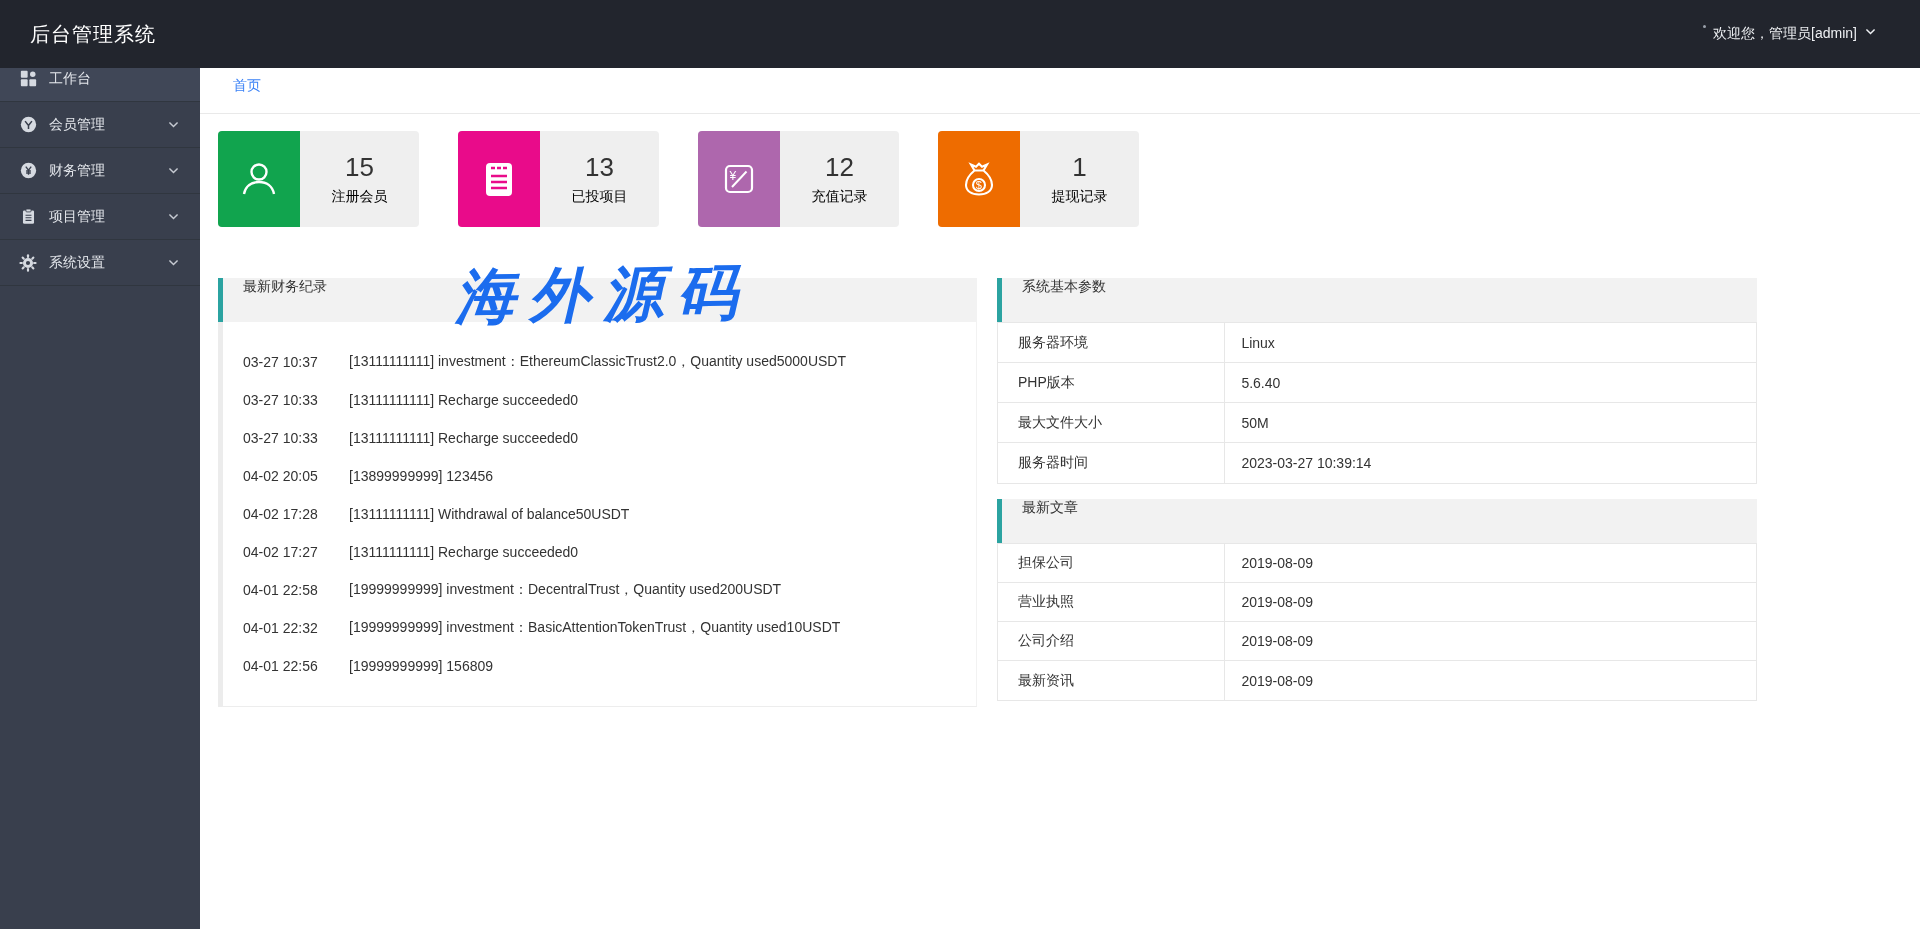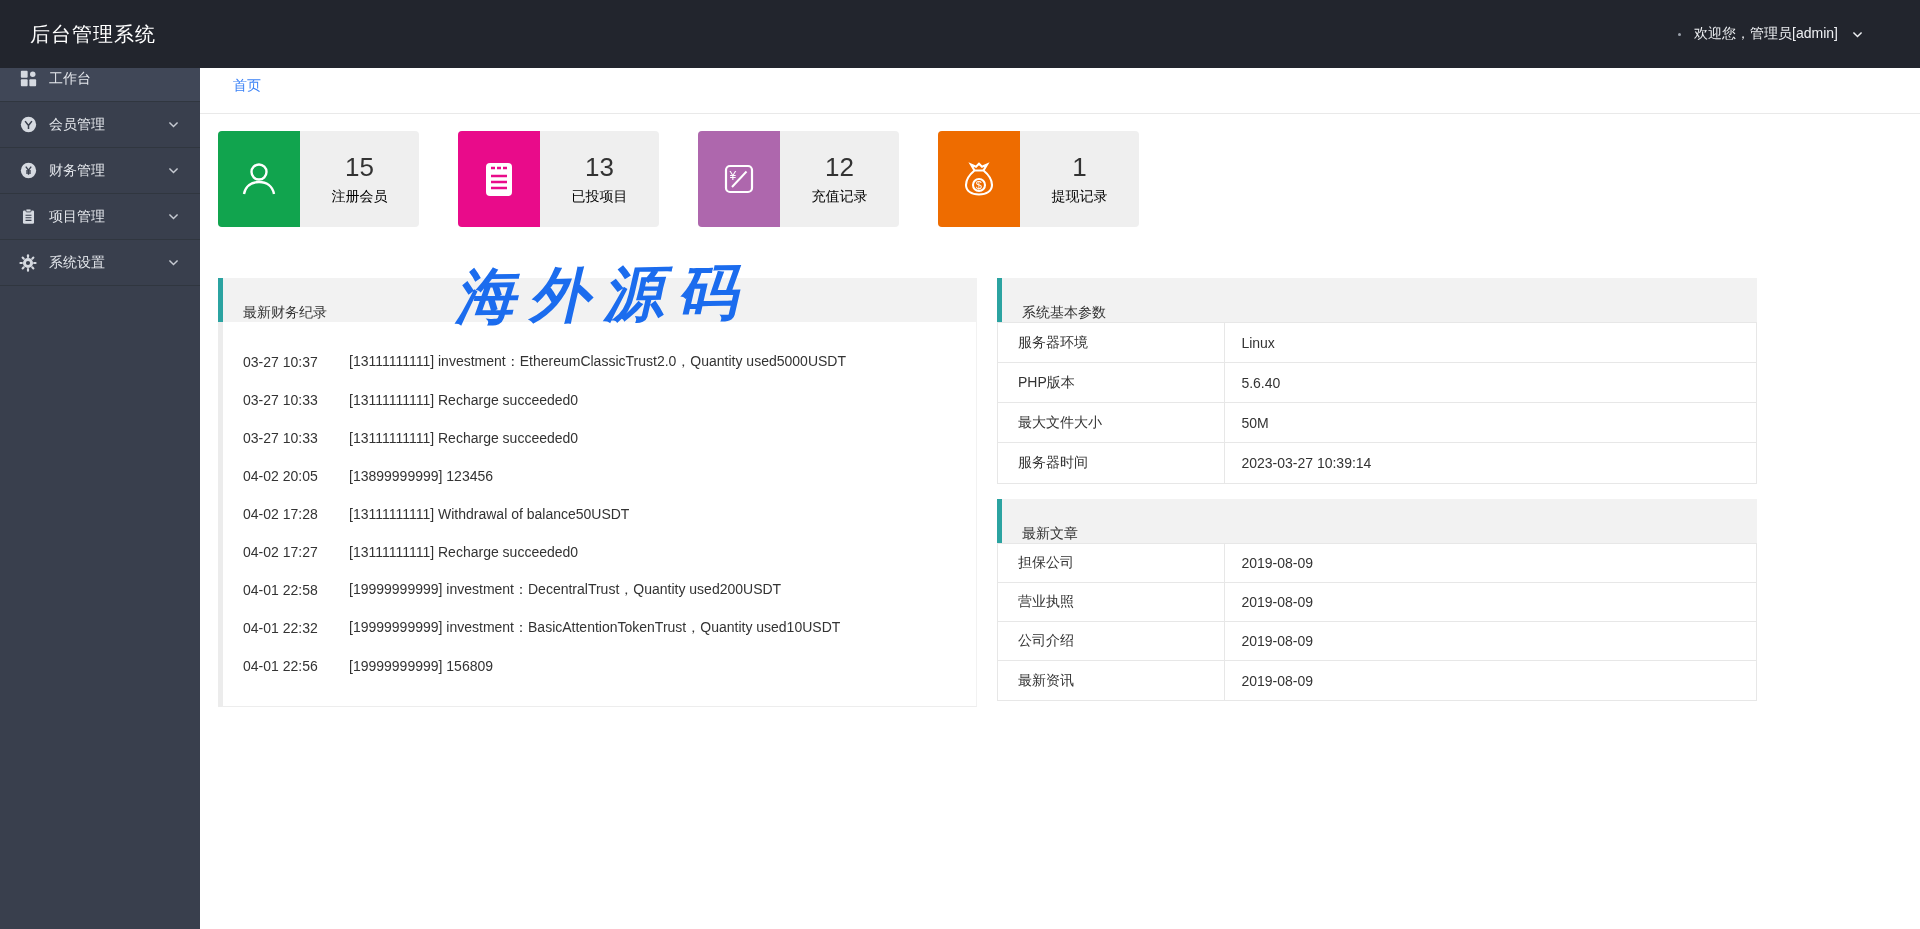--- a/index.html
+++ b/index.html
@@ -3,22 +3,22 @@
 <meta charset="utf-8">
 <style>
   * { margin:0; padding:0; box-sizing:border-box; }
   html,body { width:1920px; height:929px; overflow:hidden; background:#fff;
               font-family:"Liberation Sans","DejaVu Sans",sans-serif; }
 
   
   .topbar { position:absolute; left:0; top:0; width:1920px; height:68px;
             background:#22252d; display:flex; align-items:center; z-index:5; }
   .brand { color:#ffffff; font-size:20px; padding-left:30px; letter-spacing:1px; }
-  .top-right { margin-left:auto; padding-right:56px; display:flex; align-items:center;
-               gap:13px; color:#eef0f3; font-size:14px; cursor:pointer; }
+  .top-right { margin-left:auto; padding-right:43px; display:flex; 
+               gap:7px; color:#eef0f3; font-size:14px; cursor:pointer; }
   .top-dot { width:3px; height:3px; border-radius:50%; background:#9aa0aa; }
   .chev-sm { display:inline-flex; }
 
   
   .sidebar { position:absolute; left:0; top:56px; width:200px; height:873px;
              background:#393f4d; }
   .nav-item { height:46px; display:flex; align-items:center; padding:0 20px 0 18px;
               color:#e3e6eb; font-size:14px; cursor:pointer;
               border-bottom:1px solid #30363f; }
   .nav-item.active { background:#404757; }
@@ -39,21 +39,21 @@
   .card-body { flex:1; display:flex; flex-direction:column; align-items:center;
                justify-content:center; gap:5px; }
   .card-num { font-size:26px; color:#333; }
   .card-lab { font-size:14px; color:#000000; }
 
   
   .columns { display:flex; gap:20px; margin-top:51px; align-items:flex-start; }
   .panel-l { width:759px; }
   .panel-r { width:760px; }
   .p-head { height:44px; background:#f2f2f2; border-left:5px solid #2ba3a1;
-            display:flex; align-items:flex-end; padding-left:20px; font-size:14px; color:#333; }
+            display:flex; align-items:flex-start; padding-left:20px; font-size:14px; color:#333; }
   .rec-body { border-left:5px solid #ececec; border-right:1px solid #f2f2f2;
               border-bottom:1px solid #ededed; padding:21px 0; background:#fff; }
   .rec { height:38px; display:flex; align-items:center; font-size:14px; color:#333;
          padding-left:20px; white-space:nowrap; }
   .rec-time { width:84px; flex:none; }
   .rec-text { margin-left:22px; }
 
   .tbl { border:1px solid #e7e7e7; }
   .trow { display:flex; border-bottom:1px solid #e7e7e7; height:40px; }
   .trow:last-child { border-bottom:none; }

